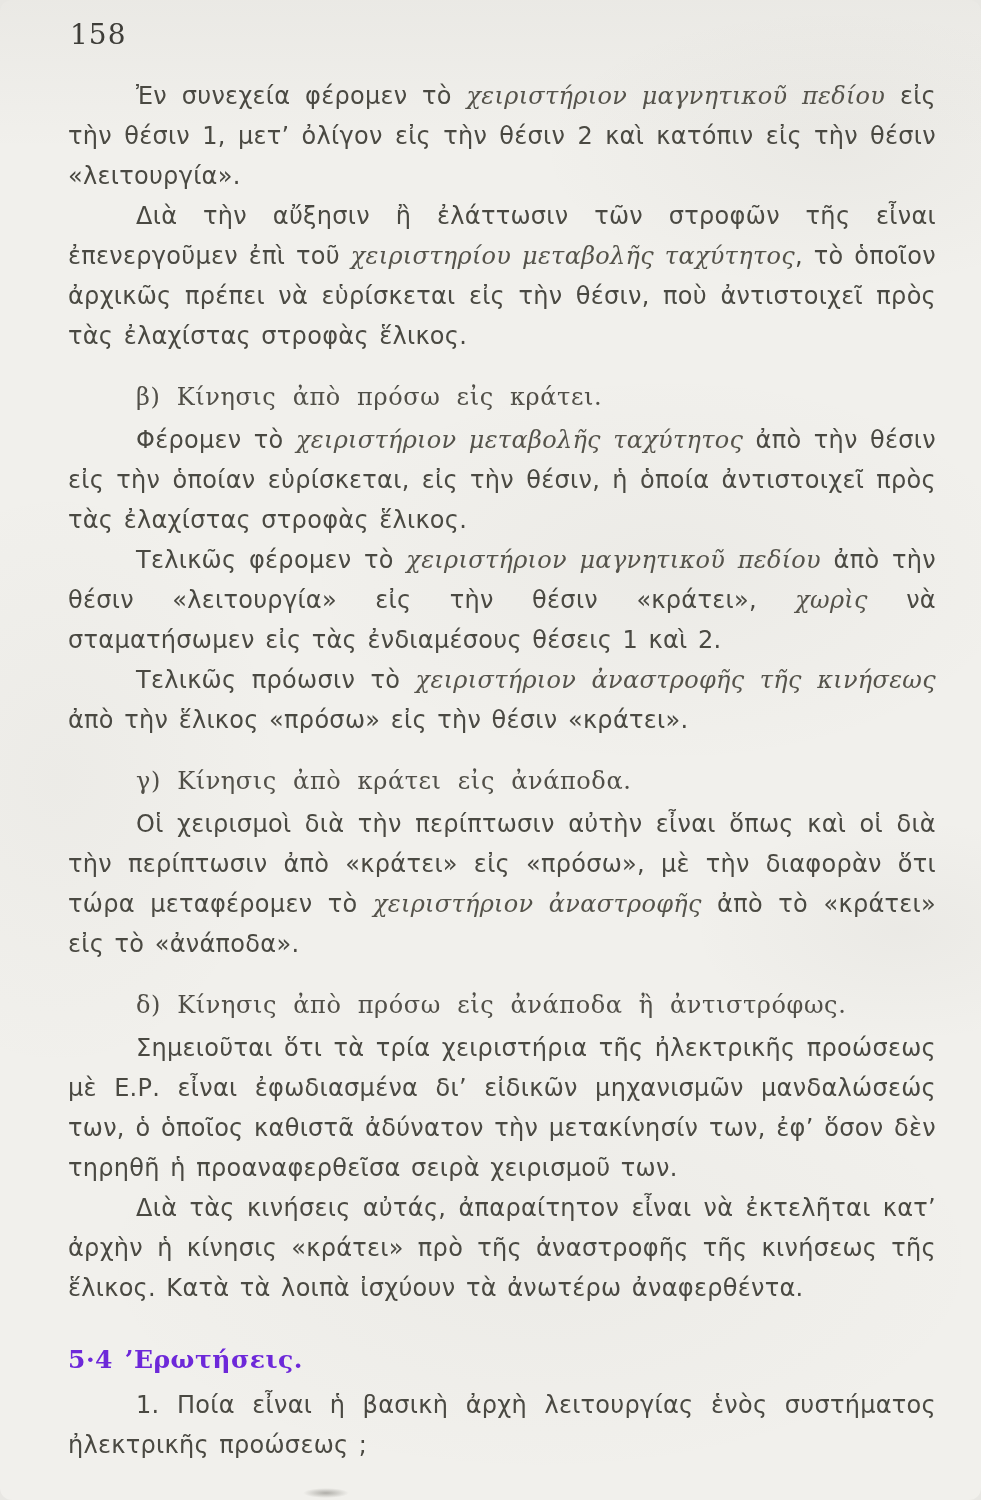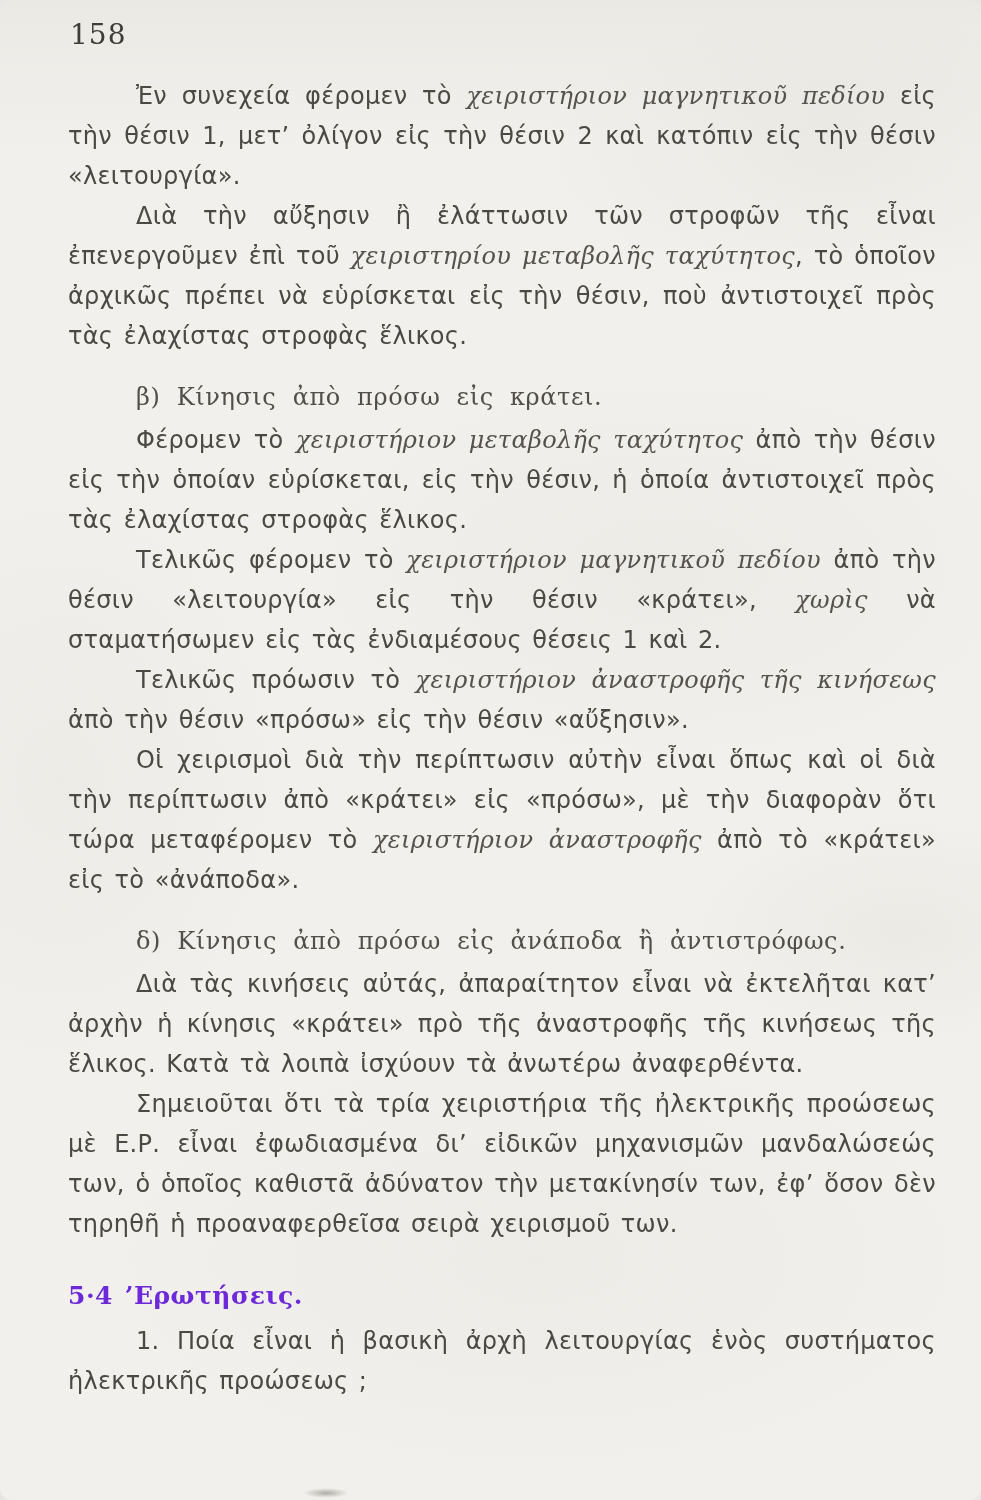--- a/index.html
+++ b/index.html
@@ -101,30 +101,31 @@
     <p><span>Ἐν συνεχεία φέρομεν τὸ </span><span class="it">χειριστήριον μαγνητικοῦ πεδίου</span><span> εἰς τὴν θέσιν 1, μετ’ ὀλίγον εἰς τὴν θέσιν 2 καὶ κατόπιν εἰς τὴν θέσιν «λειτουργία».</span></p>
 
     <p><span>Διὰ τὴν αὔξησιν ἢ ἐλάττωσιν τῶν στροφῶν τῆς εἶναι ἐπενεργοῦμεν ἐπὶ τοῦ </span><span class="it">χειριστηρίου μεταβολῆς ταχύτητος</span><span>, τὸ ὁποῖον ἀρχικῶς πρέπει νὰ εὑρίσκεται εἰς τὴν θέσιν, ποὺ ἀντιστοιχεῖ πρὸς τὰς ἐλαχίστας στροφὰς ἕλικος.</span></p>
 
     <p class="subheading"><span>β) Κίνησις ἀπὸ πρόσω εἰς κράτει.</span></p>
 
     <p><span>Φέρομεν τὸ </span><span class="it">χειριστήριον μεταβολῆς ταχύτητος</span><span> ἀπὸ τὴν θέσιν εἰς τὴν ὁποίαν εὑρίσκεται, εἰς τὴν θέσιν, ἡ ὁποία ἀντιστοιχεῖ πρὸς τὰς ἐλαχίστας στροφὰς ἕλικος.</span></p>
 
     <p><span>Τελικῶς φέρομεν τὸ </span><span class="it">χειριστήριον μαγνητικοῦ πεδίου</span><span> ἀπὸ τὴν θέσιν «λειτουργία» εἰς τὴν θέσιν «κράτει», </span><span class="it">χωρὶς</span><span> νὰ σταματήσωμεν εἰς τὰς ἐνδιαμέσους θέσεις 1 καὶ 2.</span></p>
 
-    <p><span>Τελικῶς πρόωσιν τὸ </span><span class="it">χειριστήριον ἀναστροφῆς τῆς κινήσεως</span><span> ἀπὸ τὴν θέσιν «πρόσω» εἰς τὴν θέσιν «αὔξησιν».</span></p>
+    <p><span>Τελικῶς πρόωσιν τὸ </span><span class="it">χειριστήριον ἀναστροφῆς τῆς κινήσεως</span><span> ἀπὸ τὴν ἕλικος «πρόσω» εἰς τὴν θέσιν «κράτει».</span></p>
 
+    <p class="subheading"><span>γ) Κίνησις ἀπὸ κράτει εἰς ἀνάποδα.</span></p>
 
     <p><span>Οἱ χειρισμοὶ διὰ τὴν περίπτωσιν αὐτὴν εἶναι ὅπως καὶ οἱ διὰ τὴν περίπτωσιν ἀπὸ «κράτει» εἰς «πρόσω», μὲ τὴν διαφορὰν ὅτι τώρα μεταφέρομεν τὸ </span><span class="it">χειριστήριον ἀναστροφῆς</span><span> ἀπὸ τὸ «κράτει» εἰς τὸ «ἀνάποδα».</span></p>
 
     <p class="subheading"><span>δ) Κίνησις ἀπὸ πρόσω εἰς ἀνάποδα ἢ ἀντιστρόφως.</span></p>
 
+    <p><span>Σημειοῦται ὅτι τὰ τρία χειριστήρια τῆς ἠλεκτρικῆς προώσεως μὲ Ε.Ρ. εἶναι ἐφωδιασμένα δι’ εἰδικῶν μηχανισμῶν μανδαλώσεώς των, ὁ ὁποῖος καθιστᾶ ἀδύνατον τὴν μετακίνησίν των, ἐφ’ ὅσον δὲν τηρηθῆ ἡ προαναφερθεῖσα σειρὰ χειρισμοῦ των.</span></p>
+
     <p><span>Διὰ τὰς κινήσεις αὐτάς, ἀπαραίτητον εἶναι νὰ ἐκτελῆται κατ’ ἀρχὴν ἡ κίνησις «κράτει» πρὸ τῆς ἀναστροφῆς τῆς κινήσεως τῆς ἕλικος. Κατὰ τὰ λοιπὰ ἰσχύουν τὰ ἀνωτέρω ἀναφερθέντα.</span></p>
-
-    <p><span>Σημειοῦται ὅτι τὰ τρία χειριστήρια τῆς ἠλεκτρικῆς προώσεως μὲ Ε.Ρ. εἶναι ἐφωδιασμένα δι’ εἰδικῶν μηχανισμῶν μανδαλώσεώς των, ὁ ὁποῖος καθιστᾶ ἀδύνατον τὴν μετακίνησίν των, ἐφ’ ὅσον δὲν τηρηθῆ ἡ προαναφερθεῖσα σειρὰ χειρισμοῦ των.</span></p>
 
     <p class="section-heading"><span>5·4 ’Ερωτήσεις.</span></p>
 
     <p><span>1. Ποία εἶναι ἡ βασικὴ ἀρχὴ λειτουργίας ἑνὸς συστήματος ἠλεκτρικῆς προώσεως ;</span></p>
 
 
   </div>
 
   <div class="smudge"></div>
 

